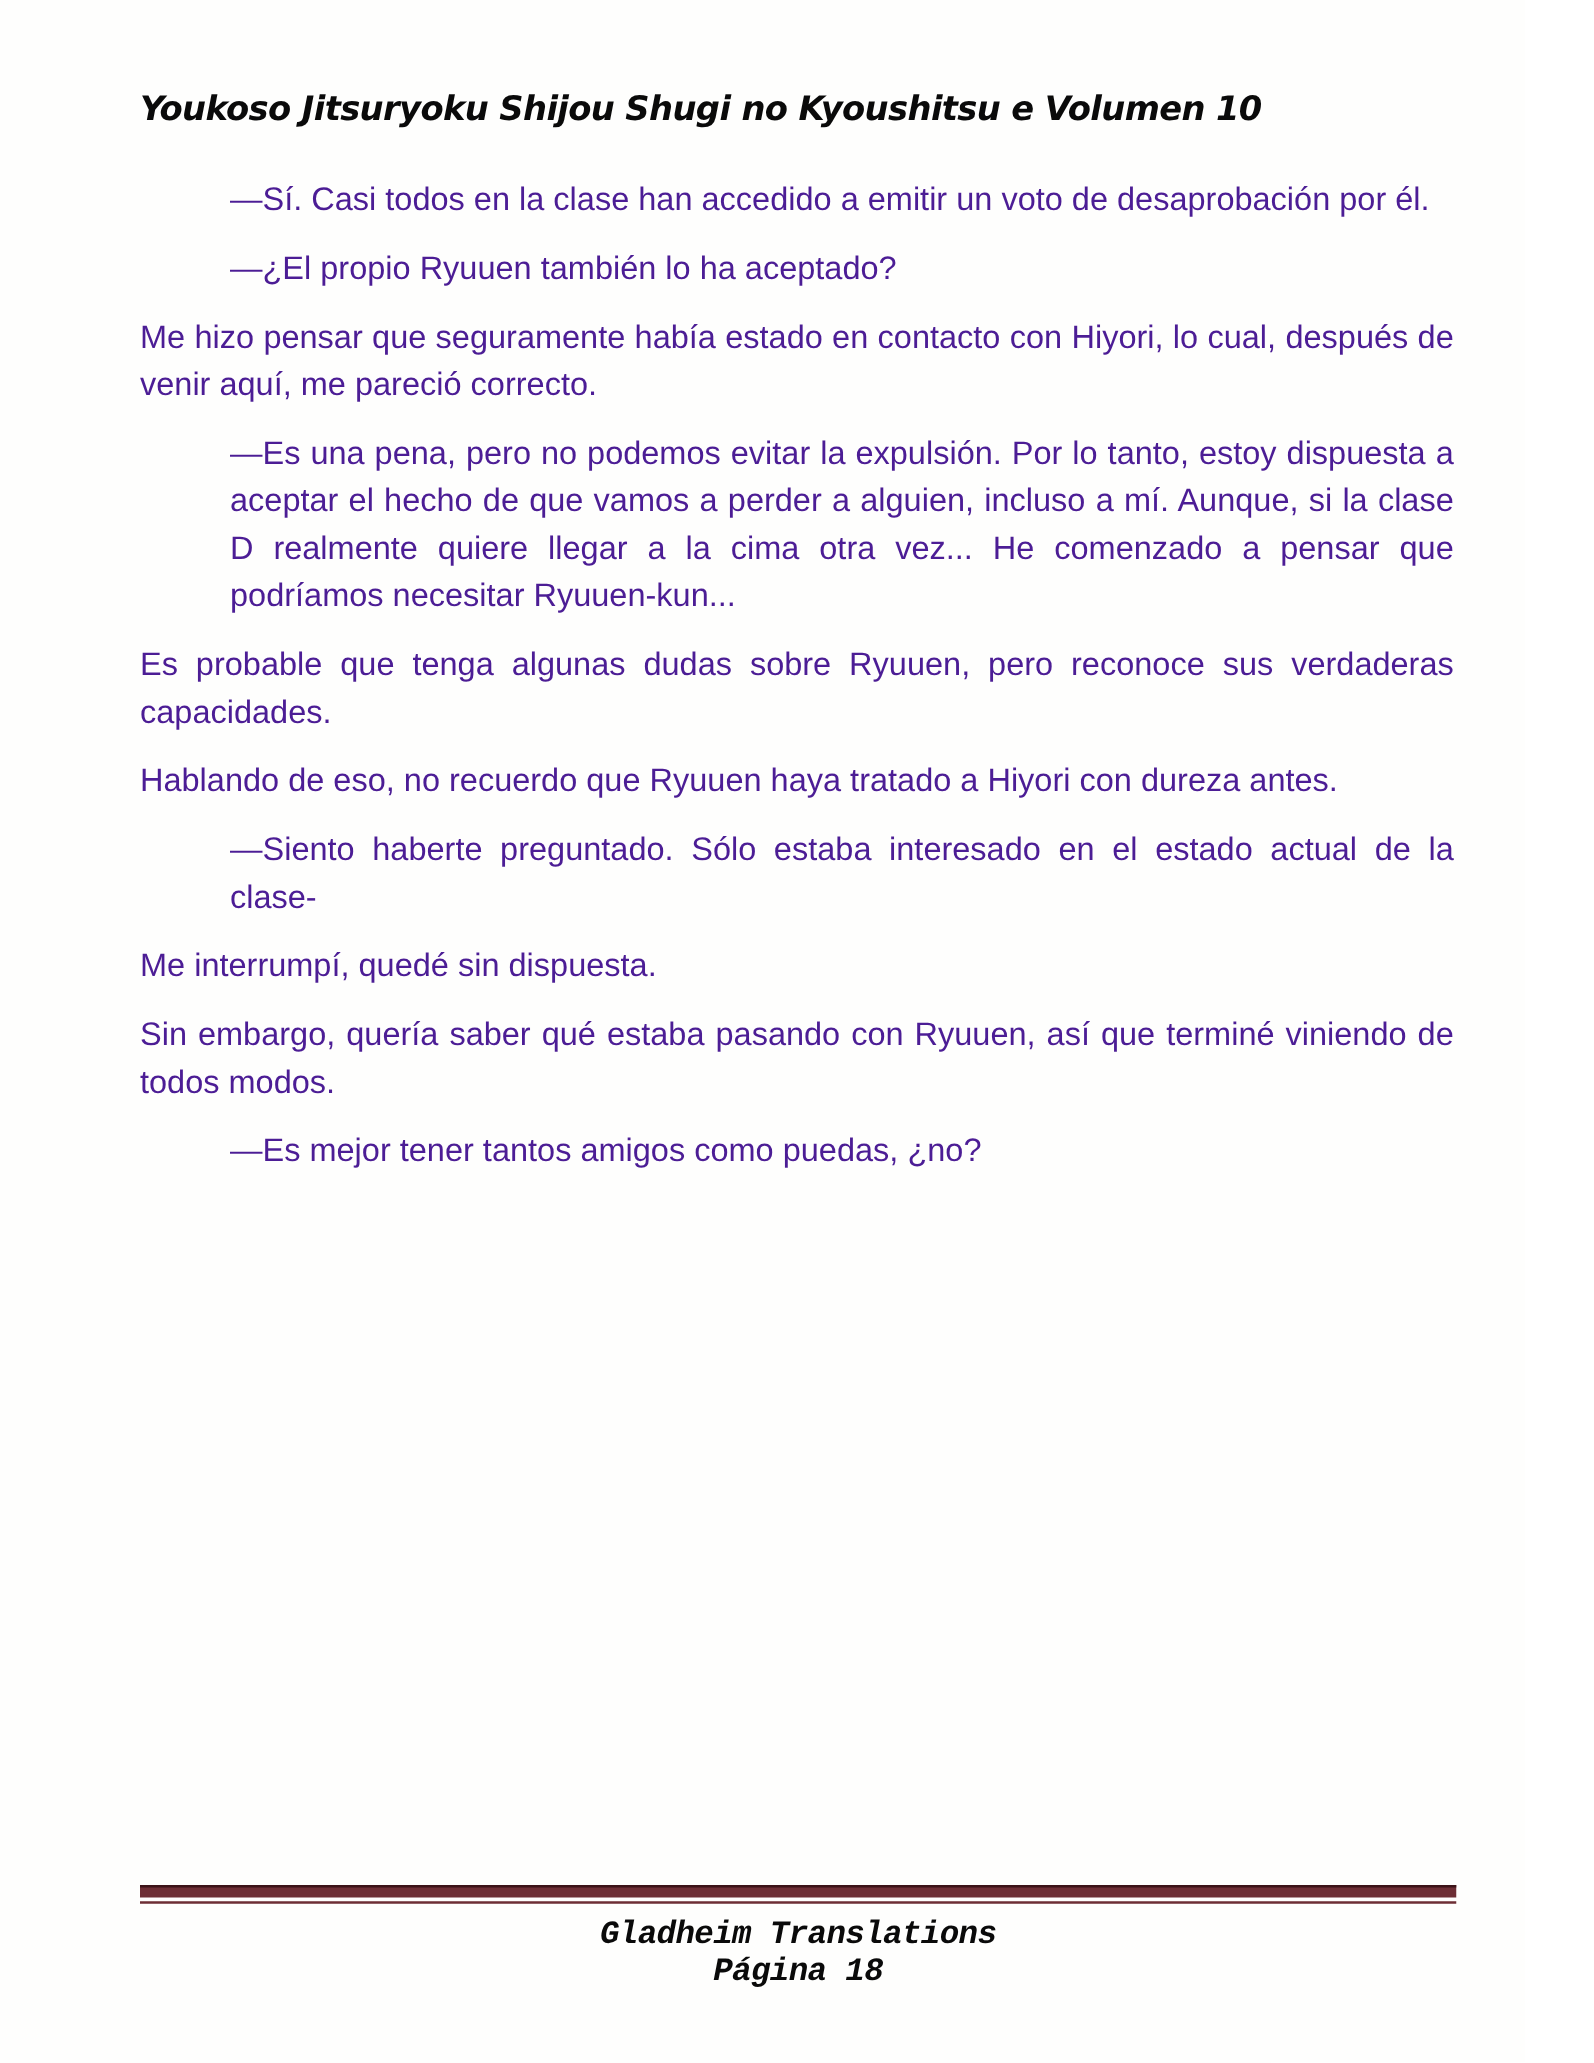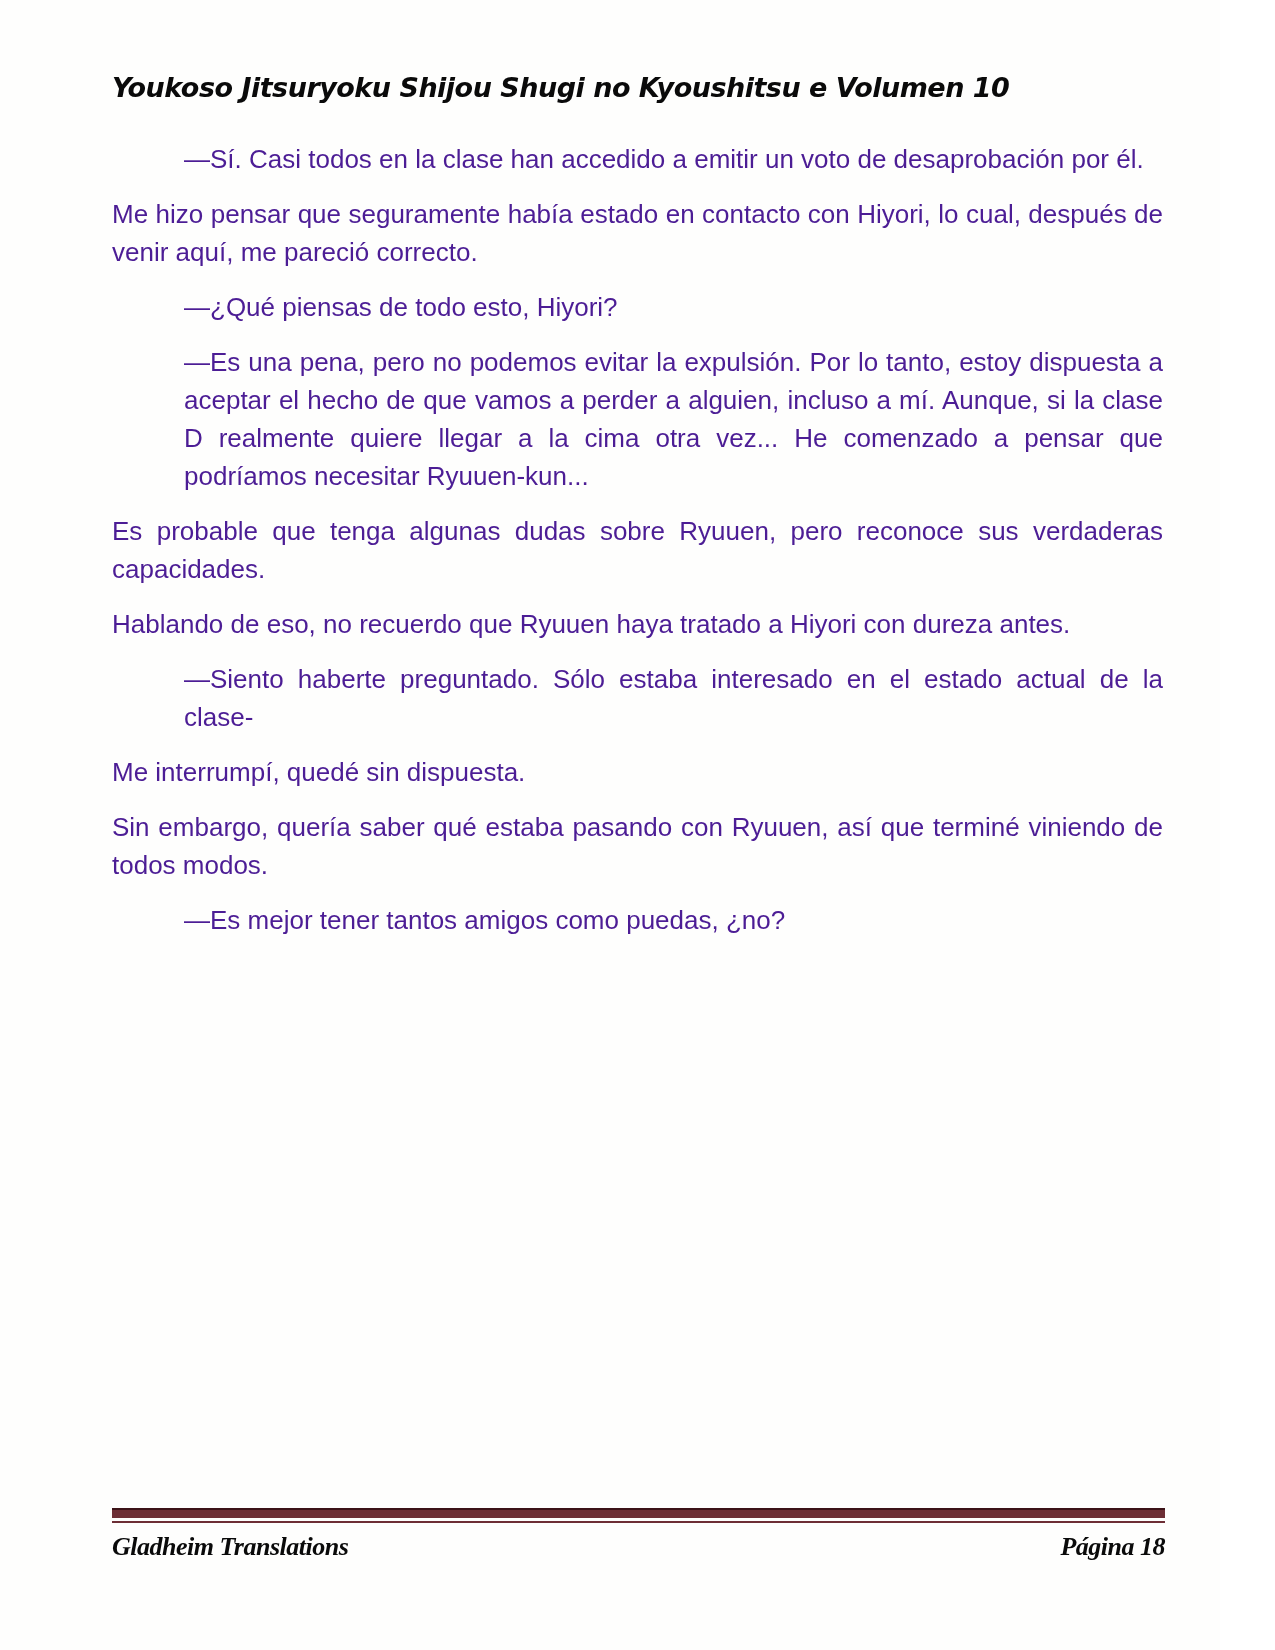--- a/index.html
+++ b/index.html
@@ -62,41 +62,42 @@
   }
   .rule-thin {
     height: 2px;
     background: var(--maroon, #6d2e35);
   }
   .footer-row {
     margin-top: 9px;
     display: flex;
     justify-content: space-between;
     align-items: center;
-    font-family: Liberation Serif, serif;
+    font-family: Liberation Mono, monospace;
     font-weight: 800;
     font-style: italic;
     font-size: 26px;
     letter-spacing: -0.5px;
     color: #0a0a0a;
+    flex-direction: column;
   }
 </style>
 </head>
 <body>
 
 <div class="page">
 
   <div class="header">
     <span>Youkoso Jitsuryoku Shijou Shugi no Kyoushitsu e Volumen 10</span>
   </div>
 
   <div class="content">
     <p class="dialogue">—Sí. Casi todos en la clase han accedido a emitir un voto de desaprobación por él.</p>
+    <p class="dialogue">—¿El propio Ryuuen también lo ha aceptado?</p>
     <p class="narrative">Me hizo pensar que seguramente había estado en contacto con Hiyori, lo cual, después de venir aquí, me pareció correcto.</p>
-    <p class="dialogue">—¿Qué piensas de todo esto, Hiyori?</p>
     <p class="dialogue">—Es una pena, pero no podemos evitar la expulsión. Por lo tanto, estoy dispuesta a aceptar el hecho de que vamos a perder a alguien, incluso a mí. Aunque, si la clase D realmente quiere llegar a la cima otra vez... He comenzado a pensar que podríamos necesitar Ryuuen-kun...</p>
     <p class="narrative">Es probable que tenga algunas dudas sobre Ryuuen, pero reconoce sus verdaderas capacidades.</p>
     <p class="narrative">Hablando de eso, no recuerdo que Ryuuen haya tratado a Hiyori con dureza antes.</p>
     <p class="dialogue">—Siento haberte preguntado. Sólo estaba interesado en el estado actual de la clase-</p>
     <p class="narrative">Me interrumpí, quedé sin dispuesta.</p>
     <p class="narrative">Sin embargo, quería saber qué estaba pasando con Ryuuen, así que terminé viniendo de todos modos.</p>
     <p class="dialogue">—Es mejor tener tantos amigos como puedas, ¿no?</p>
   </div>
 
   <div class="footer">

